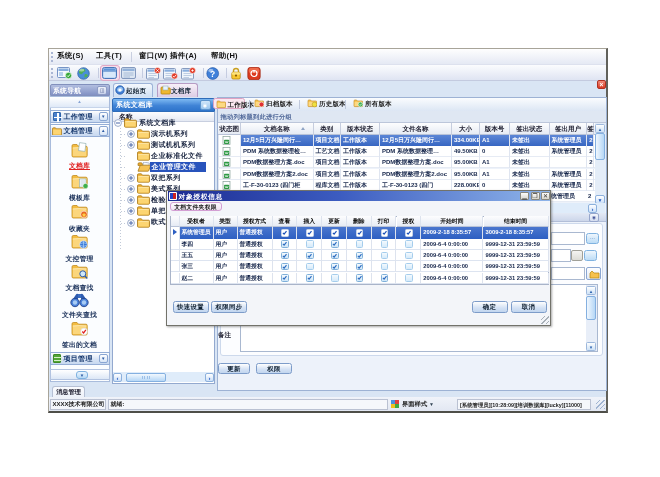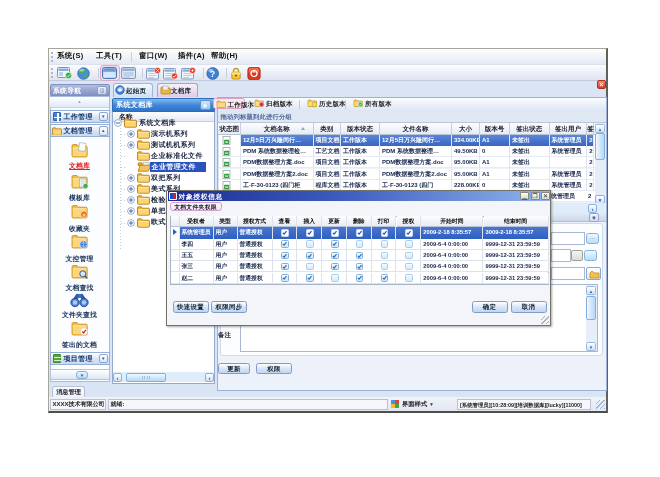--- a/index.html
+++ b/index.html
@@ -42,21 +42,21 @@
 </style></head><body>
 <div class="page">
 <div class="abs win"></div>
 
 <div class="abs menubar"></div>
 <div class="abs grip" style="left:50.5px;top:52px;height:10px"></div>
 <span class="mi" style="left:57px">系统(S)</span>
 <span class="mi" style="left:96px">工具(T)</span>
 <div class="msep" style="left:131px;top:52px"></div>
 <span class="mi" style="left:139px">窗口(W)</span>
-<span class="mi" style="left:178px">插件(A)</span>
+<span class="mi" style="left:170px">插件(A)</span>
 <span class="mi" style="left:211px">帮助(H)</span>
 
 <div class="abs toolbar"></div>
 <div class="abs grip" style="left:50.5px;top:68px;height:10px"></div>
 <svg class="abs" style="left:57px;top:67px" width="15" height="12" viewBox="0 0 15 12">
 <rect x="0.5" y="0.5" width="12" height="10" rx="1" fill="#f4f8fd" stroke="#6888c0" stroke-width="0.9"></rect>
 <rect x="1.5" y="1.5" width="10" height="2.5" fill="#88aede"></rect>
 <rect x="2" y="5" width="4" height="4" fill="#b8d0ec"></rect>
 <circle cx="11.5" cy="8.5" r="3.2" fill="#34a838" stroke="#fff" stroke-width="0.7"></circle>
 <path d="M10 8.5 L11.2 9.7 L13 7.4" stroke="#fff" stroke-width="0.9" fill="none"></path>

